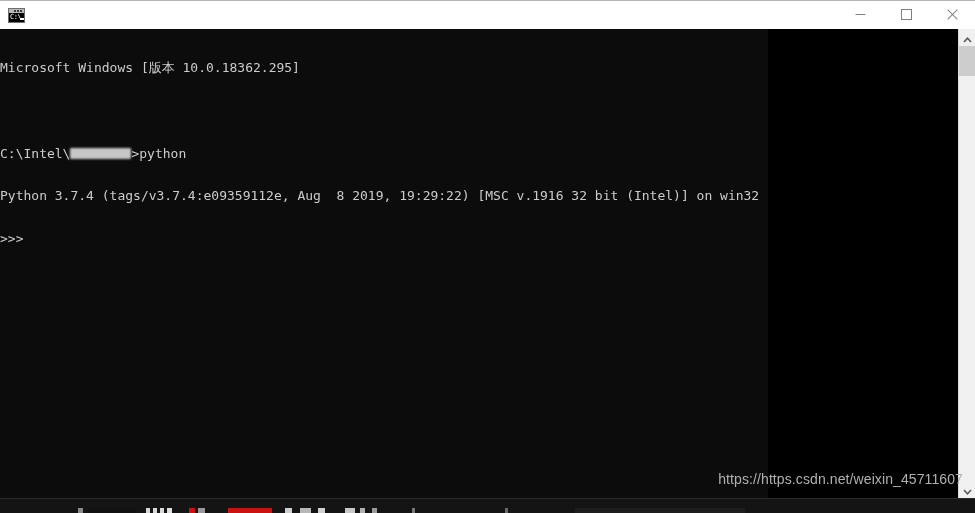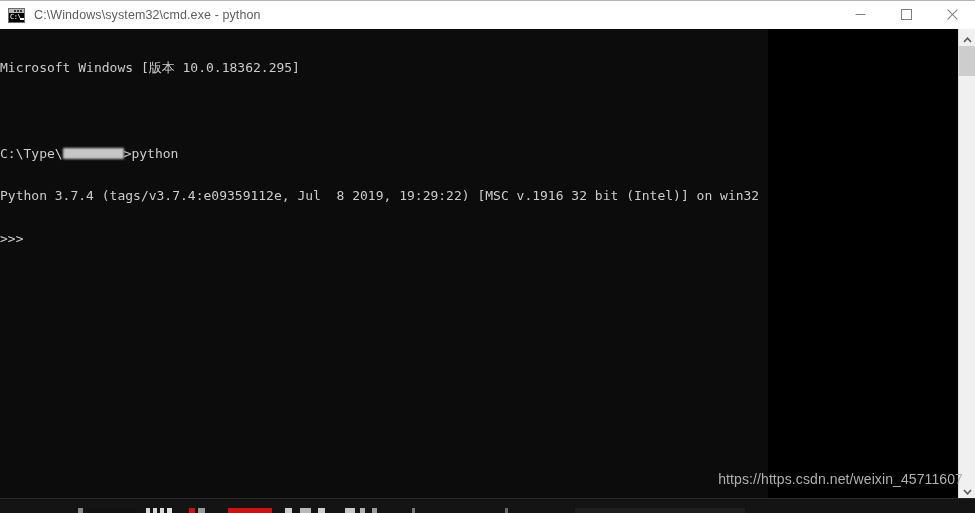--- a/index.html
+++ b/index.html
@@ -232,21 +232,20 @@
     <div class="titlebar-left">
       <div class="cmd-icon">
         <div class="bar">
           <i></i>
           <i></i>
           <i></i>
         </div>
         <span class="cmdtext">C:\</span>
         <span class="cursor"></span>
       </div>
-      <div class="title-text">C:\Windows\system32\cmd.exe - python</div>
     </div>
 
     <div class="winbuttons">
       <div class="winbtn">
         <span>
           <svg width="11" height="11" viewBox="0 0 11 11">
             <line x1="0.5" y1="5.5" x2="10.5" y2="5.5" stroke="#808080" stroke-width="1"></line>
           </svg>
         </span>
       </div>
@@ -265,22 +264,22 @@
           </svg>
         </span>
       </div>
     </div>
   </div>
 
   <div class="console">
     <div class="console-text">
       <div class="line">Microsoft Windows [版本 10.0.18362.295]</div>
       <div class="line blank">&nbsp;</div>
-      <div class="line"><span>C:\Type\</span><span class="censor"></span><span>&gt;python</span></div>
-      <div class="line">Python 3.7.4 (tags/v3.7.4:e09359112e, Jul  8 2019, 19:29:22) [MSC v.1916 32 bit (Intel)] on win32</div>
+      <div class="line"><span>C:\Intel\</span><span class="censor"></span><span>&gt;python</span></div>
+      <div class="line">Python 3.7.4 (tags/v3.7.4:e09359112e, Aug  8 2019, 19:29:22) [MSC v.1916 32 bit (Intel)] on win32</div>
       <div class="line">&gt;&gt;&gt;</div>
     </div>
   </div>
 
   <div class="scrollbar">
     <div class="sb-arrow">
       <span>
         <svg width="9" height="6" viewBox="0 0 9 6">
           <path d="M1 5 L4.5 1.2 L8 5" fill="none" stroke="#5a5a5a" stroke-width="1.6"></path>
         </svg>

